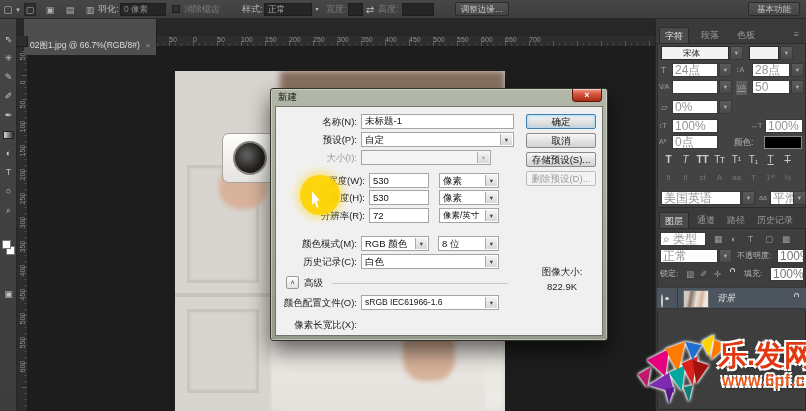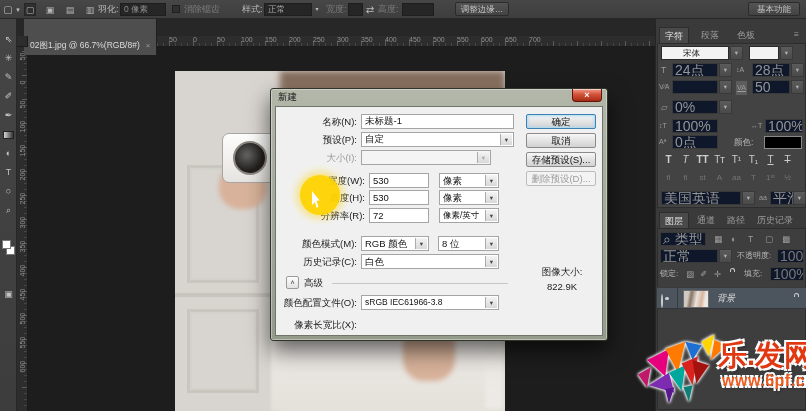--- a/index.html
+++ b/index.html
@@ -58,21 +58,21 @@
        font-size:9.5px;color:#111;text-align:center;line-height:13px;}
   .dbtn.def{border-color:#3c7fb1;box-shadow:inset 0 0 3px 1px #a9d9f2;}
   .dbtn.dis{color:#9d9d9d;background:#f3f3f3;border-color:#bcbcbc;}
   .advline{height:1px;background:#c6c6c6;}
   .advbtn{width:13px;height:13px;background:linear-gradient(#fdfdfd,#e2e2e2);border:1px solid #9a9a9a;border-radius:2px;font-size:7px;color:#333;text-align:center;line-height:11px;}
   
   #rpanel{left:655px;top:19px;width:151px;height:392px;background:#3a3a3a;border-left:1px solid #252525;z-index:10;}
   .ptab{top:0;height:16px;line-height:16px;font-size:9px;color:#9c9c9c;padding:0 5px;white-space:nowrap;}
   .ptab.on{background:#4a4a4a;color:#e2e2e2;border:1px solid #2d2d2d;border-bottom:none;}
   .pgroup{background:#434343;border:1px solid #2d2d2d;}
-  .pf{height:14px;background:#0f172a;border:1px solid #393939;color:#949494;font-size:14px;line-height:12px;padding:0 2px;white-space:nowrap;overflow:hidden;}
+  .pf{height:14px;background:#ffffff;border:1px solid #393939;color:#949494;font-size:12px;line-height:12px;padding:0 2px;white-space:nowrap;overflow:hidden;}
   .pw{height:14px;background:#f3f3f3;border:1px solid #2a2a2a;color:#222;font-size:8.5px;line-height:12px;padding:0 2px;white-space:nowrap;overflow:hidden;}
   .pdb{width:13px;height:14px;background:linear-gradient(#5b5b5b,#4a4a4a);border:1px solid #393939;color:#b0b0b0;font-size:6.5px;line-height:12px;text-align:center;}
   .pic{font-size:8.5px;color:#9d9d9d;line-height:14px;white-space:nowrap;}
   .plbl{font-size:8.5px;color:#b4b4b4;line-height:14px;white-space:nowrap;}
   .tsty{font-size:10px;color:#cdcdcd;text-align:center;width:15px;line-height:14px;}
   .otf{font-size:8px;color:#757575;text-align:center;width:15px;line-height:12px;}
   .eye{width:12px;height:8px;border:1px solid #cfcfcf;border-radius:50%;position:relative;}
   .eye::after{content:"";position:absolute;left:3px;top:1.5px;width:3.5px;height:3.5px;background:#cfcfcf;border-radius:50%;}
   .lk{width:7px;height:5px;background:#c9c9c9;position:relative;border-radius:1px;}
   .lk::before{content:"";position:absolute;left:1px;top:-4px;width:3px;height:3px;border:1px solid #c9c9c9;border-bottom:none;border-radius:3px 3px 0 0;}
@@ -192,21 +192,21 @@
 
 <div id="dlg" class="ab">
   <div id="dlg-title" class="ab">新建</div>
   <div id="dlg-close" class="ab">×</div>
   <div id="dlg-client" class="ab">
 
     <span class="ab dl" style="right:245px;top:8px;">名称(N):</span>
     <input class="ab din" style="left: 85px; top: 7px; width: 153px;" value="未标题-1">
 
     <span class="ab dl" style="right:245px;top:26px;">预设(P):</span>
-    <div class="ab ddd" style="left:85px;top:25px;width:153px;font-family:Liberation Serif, serif;"><span>自定</span><span class="car">▾</span></div>
+    <div class="ab ddd" style="left:85px;top:25px;width:153px;"><span>自定</span><span class="car">▾</span></div>
 
     <span class="ab dl dis" style="right:245px;top:44px;">大小(I):</span>
     <div class="ab ddd dis" style="left:85px;top:43px;width:130px;"><span></span><span class="car" style="color:#aaa;">▾</span></div>
 
     <span class="ab dl" style="right:237px;top:67px;">宽度(W):</span>
     <input class="ab din" style="left: 93px; top: 66px; width: 60px;" value="530">
     <div class="ab ddd" style="left:163px;top:66px;width:60px;"><span>像素</span><span class="car">▾</span></div>
 
     <span class="ab dl" style="right:237px;top:84px;">高度(H):</span>
     <input class="ab din" style="left: 93px; top: 83px; width: 60px;" value="530">
@@ -221,21 +221,21 @@
     <div class="ab ddd" style="left:162px;top:129px;width:61px;"><span>8 位</span><span class="car">▾</span></div>
 
     <span class="ab dl" style="right:245px;top:148px;">历史记录(C):</span>
     <div class="ab ddd" style="left:85px;top:147px;width:138px;"><span>白色</span><span class="car">▾</span></div>
 
     <span class="ab advbtn" style="left:10px;top:169px;">˄</span>
     <span class="ab dl" style="left:28px;top:169px;">高级</span>
     <span class="ab advline" style="left:56px;top:176px;width:176px;"></span>
 
     <span class="ab dl" style="right:245px;top:189px;">颜色配置文件(O):</span>
-    <div class="ab ddd" style="left:85px;top:188px;width:138px;font-size:8.5px;"><span>sRGB IEC61966-3.8</span><span class="car">▾</span></div>
+    <div class="ab ddd" style="left:85px;top:188px;width:138px;font-size:8.5px;"><span>sRGB IEC61966-1.6</span><span class="car">▾</span></div>
 
     <span class="ab dl" style="right:245px;top:211px;">像素长宽比(X):</span>
 
     <div class="ab dbtn def" style="top:7px;">确定</div>
     <div class="ab dbtn" style="top:26px;">取消</div>
     <div class="ab dbtn" style="top:45px;">存储预设(S)...</div>
     <div class="ab dbtn dis" style="top:64px;">删除预设(D)...</div>
 
     <span class="ab dl" style="left:248px;top:158px;width:76px;text-align:center;">图像大小:</span>
     <span class="ab dl" style="left:248px;top:173px;width:76px;text-align:center;">822.9K</span>

